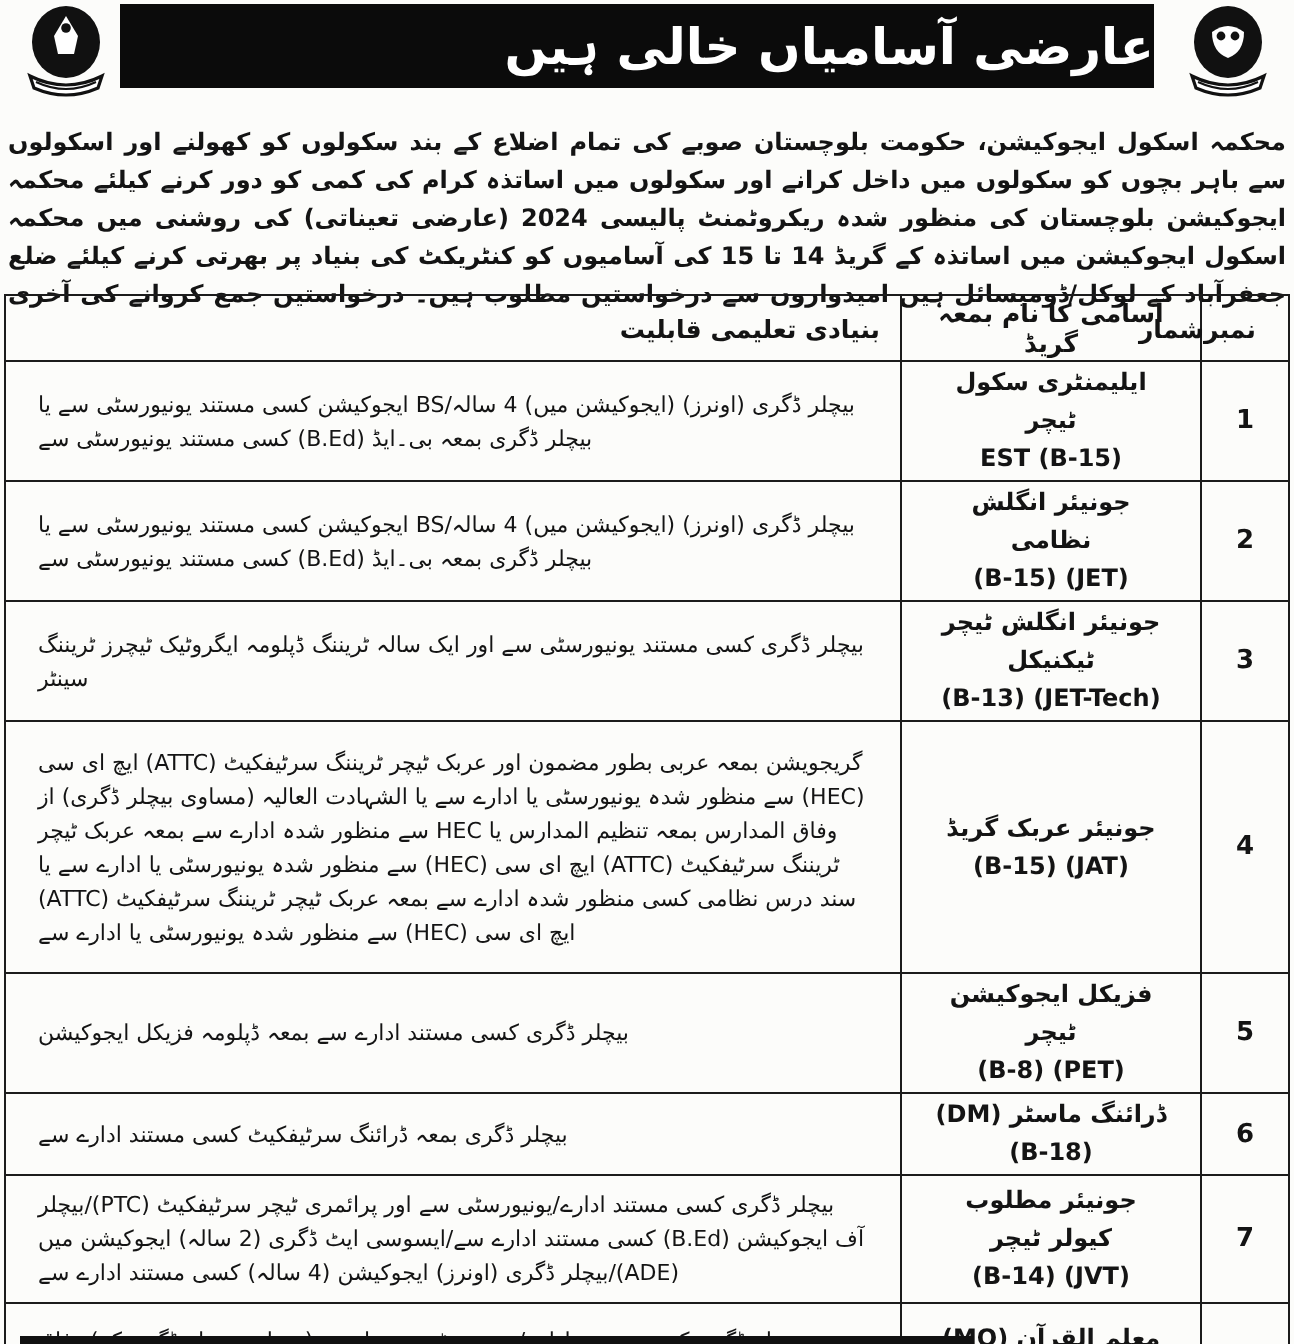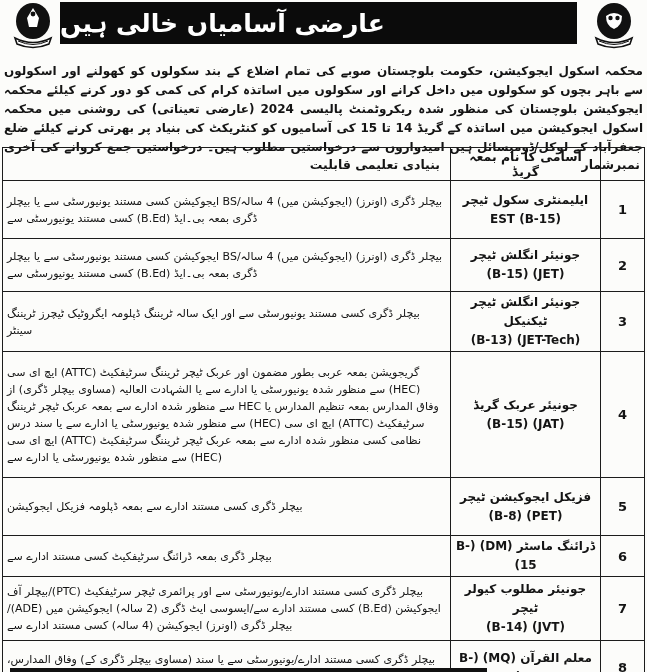--- a/index.html
+++ b/index.html
@@ -5,40 +5,40 @@
   html,body{margin:0;padding:0;background:#e8e8e6;}
   .page{
     position:relative;width:647px;height:672px;margin:0 auto;
     background:#fcfcfa;overflow:hidden;color:#141414;
     font-family:"DejaVu Sans",sans-serif;direction:rtl;
   }
   
   .title-bar{
     position:absolute;top:2px;left:60px;width:517px;height:42px;
     background:#0b0b0b;color:#ffffff;
-    display:flex;align-items:center;justify-content:flex-end;
+    display:flex;align-items:center;justify-content:flex-start;
     font-size:25px;font-weight:bold;letter-spacing:1px;
   }
   .crest{position:absolute;top:2px;width:54px;height:48px;}
   .crest.left{left:6px;}
   .crest.right{right:6px;}
   
   .intro{
     position:absolute;top:50px;right:4px;left:4px;height:95px;
     font-size:12px;line-height:19px;font-weight:bold;
     text-align:justify;overflow:hidden;
   }
   
   table.vacancy{
     position:absolute;top:147px;right:2px;left:2px;
     border-collapse:collapse;table-layout:fixed;width:643px;
     direction:rtl;
   }
   table.vacancy th,table.vacancy td{
-    border:1.6px solid #1c1c1c;vertical-align:middle;padding:1px 4px;
+    border:1.6px solid #1c1c1c;vertical-align:middle;padding:1px 16px;
   }
   col.c-serial{width:44px;}
   col.c-post{width:150px;}
   thead th{font-size:12.5px;font-weight:bold;height:24px;text-align:center;}
   thead th.qual-h{text-align:right;padding-right:10px;}
   .serial-cell{text-align:center;font-size:13px;font-weight:bold;}
   .post-cell{text-align:center;font-size:12px;font-weight:bold;line-height:19px;}
   .post-cell .post-line{display:block;}
   .qual-cell{text-align:left;font-size:11px;line-height:17px;font-weight:normal;padding:3px 8px;}
   tbody tr:nth-child(1){height:58px;}
@@ -104,21 +104,21 @@
       <td class="serial-cell">1</td>
       <td class="post-cell">
             <span class="post-line">ایلیمنٹری سکول ٹیچر</span>
             <span class="post-line">EST (B-15)</span>
           </td>
       <td class="qual-cell">بیچلر ڈگری (اونرز) (ایجوکیشن میں) 4 سالہ/BS ایجوکیشن کسی مستند یونیورسٹی سے یا بیچلر ڈگری بمعہ بی۔ایڈ (B.Ed) کسی مستند یونیورسٹی سے</td>
     </tr>
         <tr>
       <td class="serial-cell">2</td>
       <td class="post-cell">
-            <span class="post-line">جونیئر انگلش ٹیچر</span>
+            <span class="post-line">جونیئر انگلش نظامی</span>
             <span class="post-line">(JET) (B-15)</span>
           </td>
       <td class="qual-cell">بیچلر ڈگری (اونرز) (ایجوکیشن میں) 4 سالہ/BS ایجوکیشن کسی مستند یونیورسٹی سے یا بیچلر ڈگری بمعہ بی۔ایڈ (B.Ed) کسی مستند یونیورسٹی سے</td>
     </tr>
         <tr>
       <td class="serial-cell">3</td>
       <td class="post-cell">
             <span class="post-line">جونیئر انگلش ٹیچر ٹیکنیکل</span>
             <span class="post-line">(JET-Tech) (B-13)</span>
           </td>
@@ -136,21 +136,21 @@
       <td class="serial-cell">5</td>
       <td class="post-cell">
             <span class="post-line">فزیکل ایجوکیشن ٹیچر</span>
             <span class="post-line">(PET) (B-8)</span>
           </td>
       <td class="qual-cell">بیچلر ڈگری کسی مستند ادارے سے بمعہ ڈپلومہ فزیکل ایجوکیشن</td>
     </tr>
         <tr>
       <td class="serial-cell">6</td>
       <td class="post-cell">
-            <span class="post-line">ڈرائنگ ماسٹر (DM) (B-15)</span>
+            <span class="post-line">ڈرائنگ ماسٹر (DM) (B-18)</span>
           </td>
       <td class="qual-cell">بیچلر ڈگری بمعہ ڈرائنگ سرٹیفکیٹ کسی مستند ادارے سے</td>
     </tr>
         <tr>
       <td class="serial-cell">7</td>
       <td class="post-cell">
             <span class="post-line">جونیئر مطلوب کیولر ٹیچر</span>
             <span class="post-line">(JVT) (B-14)</span>
           </td>
       <td class="qual-cell">بیچلر ڈگری کسی مستند ادارے/یونیورسٹی سے اور پرائمری ٹیچر سرٹیفکیٹ (PTC)/بیچلر آف ایجوکیشن (B.Ed) کسی مستند ادارے سے/ایسوسی ایٹ ڈگری (2 سالہ) ایجوکیشن میں (ADE)/بیچلر ڈگری (اونرز) ایجوکیشن (4 سالہ) کسی مستند ادارے سے</td>

